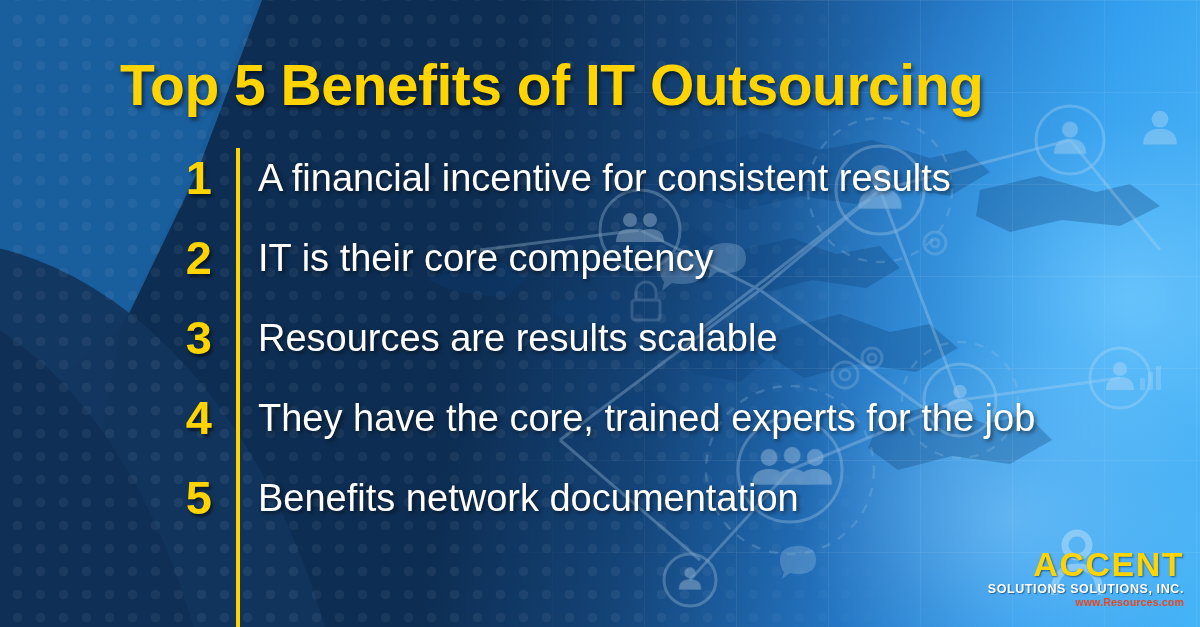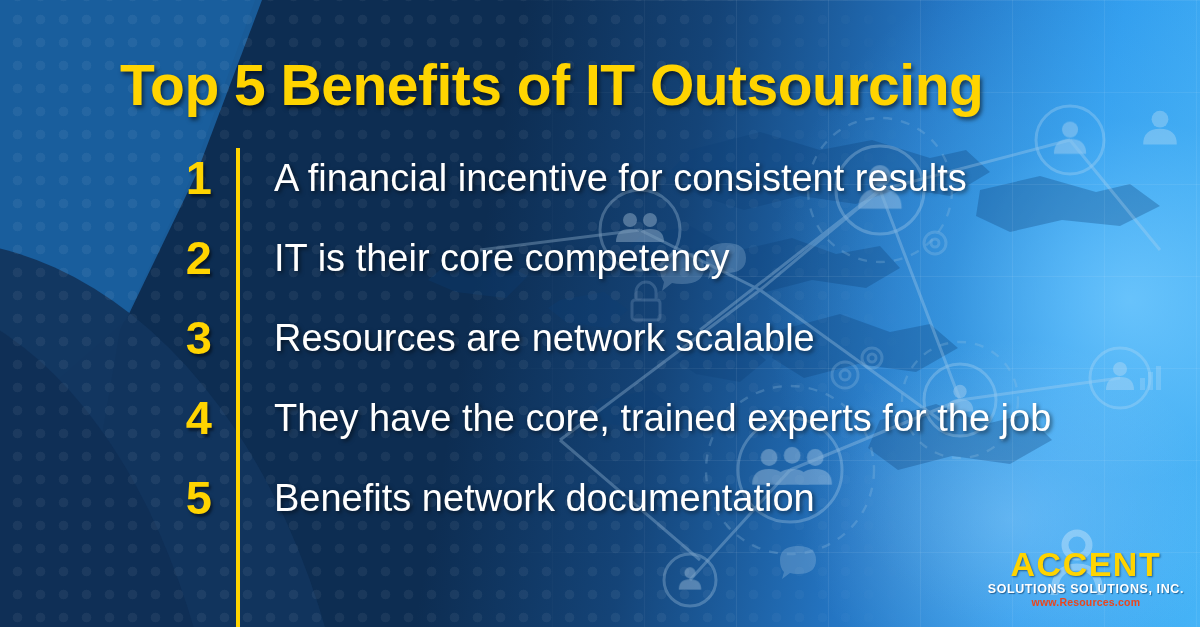--- a/index.html
+++ b/index.html
@@ -124,35 +124,35 @@
     text-align:right;
     font-family:"Liberation Sans Narrow","Liberation Sans", sans-serif;
     font-weight:bold;
     font-size:47px;
     line-height:52px;
     color:#FFD400;
     text-shadow:2px 3px 3px rgba(0,0,0,.5);
   }
   .txt{
     position:absolute;
-    left:274px; top:0;
+    left:258px; top:0;
     font-family:"Liberation Sans Narrow","Liberation Sans", sans-serif;
     font-weight:normal;
     font-size:38px;
     line-height:52px;
     color:#ffffff;
     white-space:nowrap;
     text-shadow:2px 2px 4px rgba(0,0,0,.55);
   }
 
   
   .logo{
     position:absolute;
     right:16px; bottom:20px;
-    text-align:center;
+    text-align:right;
     line-height:1;
     margin-left:28px;
   }
   .logo-mark{
     position:absolute;
     right:78px; bottom:8px;
     width:58px;height:74px;
     opacity:.30;
   }
   .logo-mark svg{width:100%;height:100%;display:block;}
@@ -338,21 +338,21 @@
         <div class="txt">A financial incentive for consistent results</div>
       </div>
 
       <div class="row" style="top:232px;">
         <div class="num">2</div>
         <div class="txt">IT is their core competency</div>
       </div>
 
       <div class="row" style="top:312px;">
         <div class="num">3</div>
-        <div class="txt">Resources are network scalable</div>
+        <div class="txt">Resources are results scalable</div>
       </div>
 
       <div class="row" style="top:392px;">
         <div class="num">4</div>
         <div class="txt">They have the core, trained experts for the job</div>
       </div>
 
       <div class="row" style="top:472px;">
         <div class="num">5</div>
         <div class="txt">Benefits network documentation</div>

